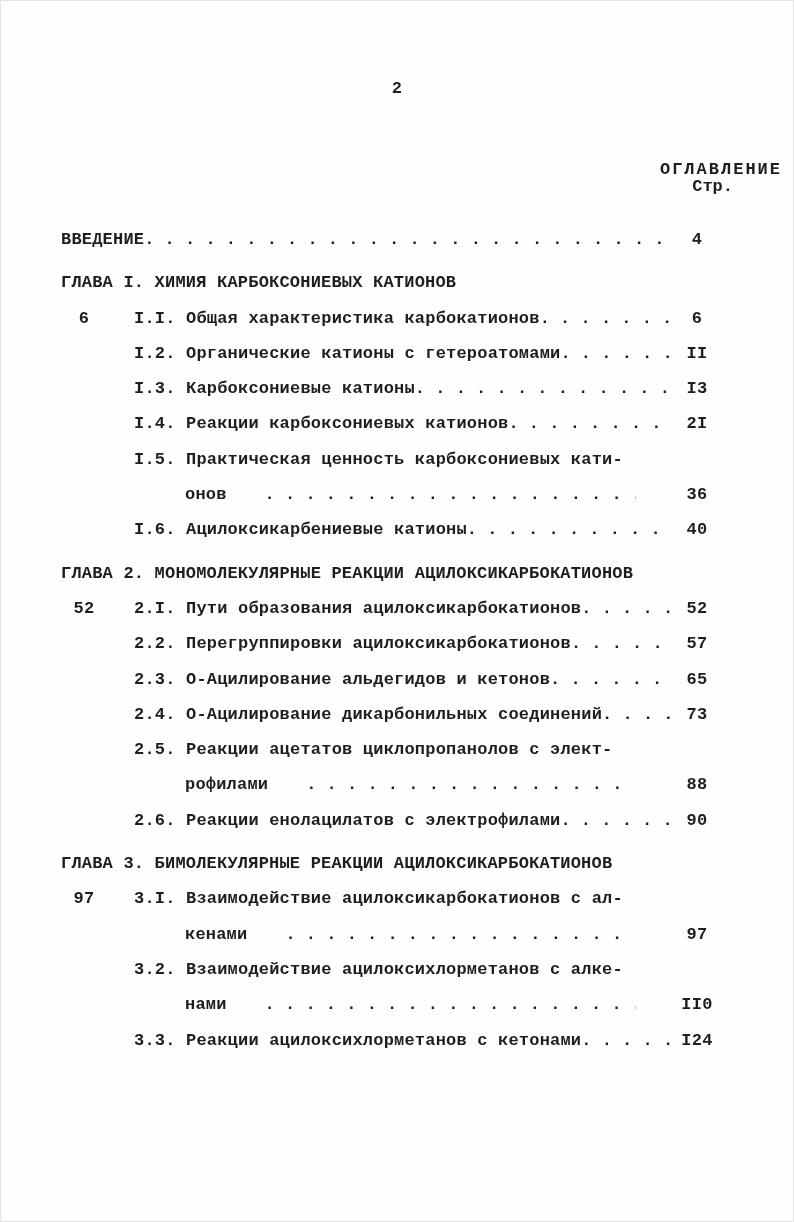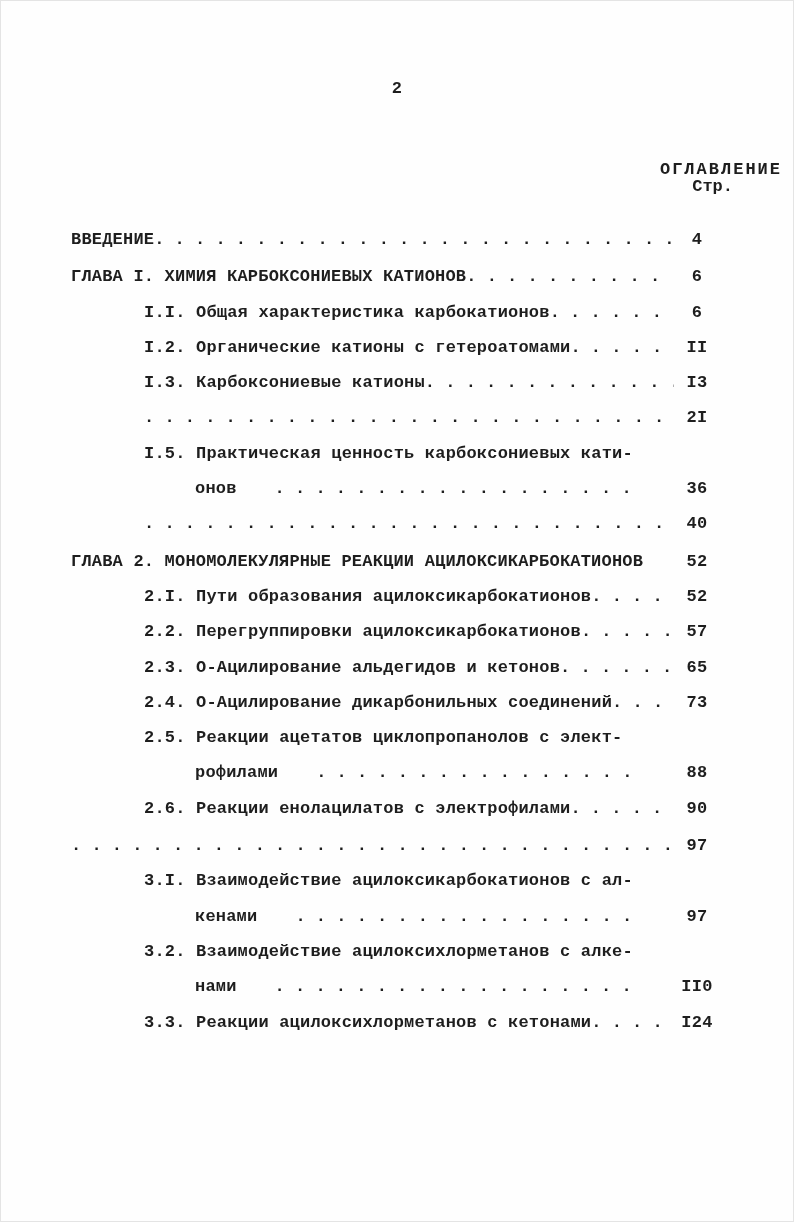--- a/index.html
+++ b/index.html
@@ -22,30 +22,30 @@
   .doc-title{
     position:absolute;top:128px;left:0;width:100%;
     text-align:right;
     margin-top:31px;
   }
   .doc-title span{display:inline-block;transform:translateX(-11px);letter-spacing:2px;}
   .str-header{
     position:absolute;top:176px;right:60px;
   }
   .toc{
-    position:absolute;top:221px;left:70px;right:73px;
+    position:absolute;top:221px;left:60px;right:73px;
   }
   .toc-row{
     display:flex;
     align-items:baseline;
     height:35.3px;
     line-height:35.3px;
     white-space:pre;
   }
-  .toc-row.gap{margin-top:2px;}
+  .toc-row.gap{margin-top:8px;flex-direction:column;}
   .toc-row.indent1{margin-left:73px;}
   .toc-row.indent2{margin-left:124px;gap:38px;}
   .t{flex:0 0 auto;letter-spacing:0.2px;}
   .leader{
     flex:1 1 auto;
     overflow:hidden;
     white-space:nowrap;
     padding-right:10px;
   }
   .pg{
@@ -63,32 +63,32 @@
   <div class="doc-title">
     <span>ОГЛАВЛЕНИЕ</span>
   </div>
   <div class="str-header">Стр.</div>
   <div class="toc">
       <div class="toc-row indent0"><span class="t">ВВЕДЕНИЕ</span><span class="leader"> . . . . . . . . . . . . . . . . . . . . . . . . . . . . . . . . . . . . . . . . . . . . . . . .</span><span class="pg">4</span></div>
       <div class="toc-row indent0 gap"><span class="t">ГЛАВА I. ХИМИЯ КАРБОКСОНИЕВЫХ КАТИОНОВ</span><span class="leader"> . . . . . . . . . . . . . . . . . . . . . . . . . . . . . . . . . . . . . . . . . . . . . . . .</span><span class="pg">6</span></div>
       <div class="toc-row indent1"><span class="t">I.I. Общая характеристика карбокатионов</span><span class="leader"> . . . . . . . . . . . . . . . . . . . . . . . . . . . . . . . . . . . . . . . . . . . . . . . .</span><span class="pg">6</span></div>
       <div class="toc-row indent1"><span class="t">I.2. Органические катионы с гетероатомами</span><span class="leader"> . . . . . . . . . . . . . . . . . . . . . . . . . . . . . . . . . . . . . . . . . . . . . . . .</span><span class="pg">II</span></div>
       <div class="toc-row indent1"><span class="t">I.3. Карбоксониевые катионы</span><span class="leader"> . . . . . . . . . . . . . . . . . . . . . . . . . . . . . . . . . . . . . . . . . . . . . . . .</span><span class="pg">I3</span></div>
-      <div class="toc-row indent1"><span class="leader"> . . . . . . . . . . . . . . . . . . . . . . . . . . . . . . . . . . . . . . . . . . . . . . . .</span><span class="pg">2I</span></div>
+      <div class="toc-row indent1"><span class="t">I.4. Реакции карбоксониевых катионов</span><span class="leader"> . . . . . . . . . . . . . . . . . . . . . . . . . . . . . . . . . . . . . . . . . . . . . . . .</span><span class="pg">2I</span></div>
       <div class="toc-row indent1"><span class="t">I.5. Практическая ценность карбоксониевых кати-</span><span class="leader"></span><span class="pg"></span></div>
       <div class="toc-row indent2"><span class="t">онов</span><span class="leader"> . . . . . . . . . . . . . . . . . . . . . . . . . . . . . . . . . . . . . . . . . . . . . . . .</span><span class="pg">36</span></div>
-      <div class="toc-row indent1"><span class="leader"> . . . . . . . . . . . . . . . . . . . . . . . . . . . . . . . . . . . . . . . . . . . . . . . .</span><span class="pg">40</span></div>
+      <div class="toc-row indent1"><span class="t">I.6. Ацилоксикарбениевые катионы</span><span class="leader"> . . . . . . . . . . . . . . . . . . . . . . . . . . . . . . . . . . . . . . . . . . . . . . . .</span><span class="pg">40</span></div>
       <div class="toc-row indent0 gap"><span class="t">ГЛАВА 2. МОНОМОЛЕКУЛЯРНЫЕ РЕАКЦИИ АЦИЛОКСИКАРБОКАТИОНОВ</span><span class="leader"></span><span class="pg">52</span></div>
       <div class="toc-row indent1"><span class="t">2.I. Пути образования ацилоксикарбокатионов</span><span class="leader"> . . . . . . . . . . . . . . . . . . . . . . . . . . . . . . . . . . . . . . . . . . . . . . . .</span><span class="pg">52</span></div>
       <div class="toc-row indent1"><span class="t">2.2. Перегруппировки ацилоксикарбокатионов</span><span class="leader"> . . . . . . . . . . . . . . . . . . . . . . . . . . . . . . . . . . . . . . . . . . . . . . . .</span><span class="pg">57</span></div>
       <div class="toc-row indent1"><span class="t">2.3. О-Ацилирование альдегидов и кетонов</span><span class="leader"> . . . . . . . . . . . . . . . . . . . . . . . . . . . . . . . . . . . . . . . . . . . . . . . .</span><span class="pg">65</span></div>
       <div class="toc-row indent1"><span class="t">2.4. О-Ацилирование дикарбонильных соединений</span><span class="leader"> . . . . . . . . . . . . . . . . . . . . . . . . . . . . . . . . . . . . . . . . . . . . . . . .</span><span class="pg">73</span></div>
       <div class="toc-row indent1"><span class="t">2.5. Реакции ацетатов циклопропанолов с элект-</span><span class="leader"></span><span class="pg"></span></div>
       <div class="toc-row indent2"><span class="t">рофилами</span><span class="leader"> . . . . . . . . . . . . . . . . . . . . . . . . . . . . . . . . . . . . . . . . . . . . . . . .</span><span class="pg">88</span></div>
       <div class="toc-row indent1"><span class="t">2.6. Реакции енолацилатов с электрофилами</span><span class="leader"> . . . . . . . . . . . . . . . . . . . . . . . . . . . . . . . . . . . . . . . . . . . . . . . .</span><span class="pg">90</span></div>
-      <div class="toc-row indent0 gap"><span class="leader"> . . . . . . . . . . . . . . . . . . . . . . . . . . . . . . . . . . . . . . . . . . . . . . . .</span><span class="pg">97</span></div>
+      <div class="toc-row indent0 gap"><span class="t">ГЛАВА 3. БИМОЛЕКУЛЯРНЫЕ РЕАКЦИИ АЦИЛОКСИКАРБОКАТИОНОВ</span><span class="leader"> . . . . . . . . . . . . . . . . . . . . . . . . . . . . . . . . . . . . . . . . . . . . . . . .</span><span class="pg">97</span></div>
       <div class="toc-row indent1"><span class="t">3.I. Взаимодействие ацилоксикарбокатионов с ал-</span><span class="leader"></span><span class="pg"></span></div>
       <div class="toc-row indent2"><span class="t">кенами</span><span class="leader"> . . . . . . . . . . . . . . . . . . . . . . . . . . . . . . . . . . . . . . . . . . . . . . . .</span><span class="pg">97</span></div>
       <div class="toc-row indent1"><span class="t">3.2. Взаимодействие ацилоксихлорметанов с алке-</span><span class="leader"></span><span class="pg"></span></div>
       <div class="toc-row indent2"><span class="t">нами</span><span class="leader"> . . . . . . . . . . . . . . . . . . . . . . . . . . . . . . . . . . . . . . . . . . . . . . . .</span><span class="pg">II0</span></div>
       <div class="toc-row indent1"><span class="t">3.3. Реакции ацилоксихлорметанов с кетонами</span><span class="leader"> . . . . . . . . . . . . . . . . . . . . . . . . . . . . . . . . . . . . . . . . . . . . . . . .</span><span class="pg">I24</span></div>
     </div>
 </div>
 
 </body></html>

